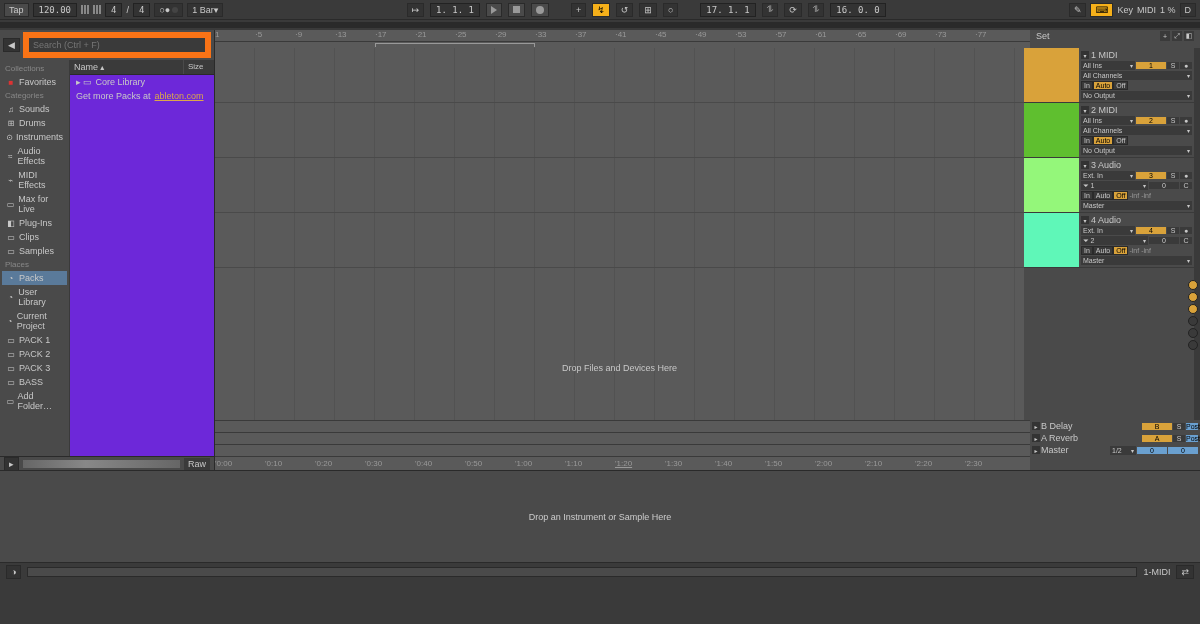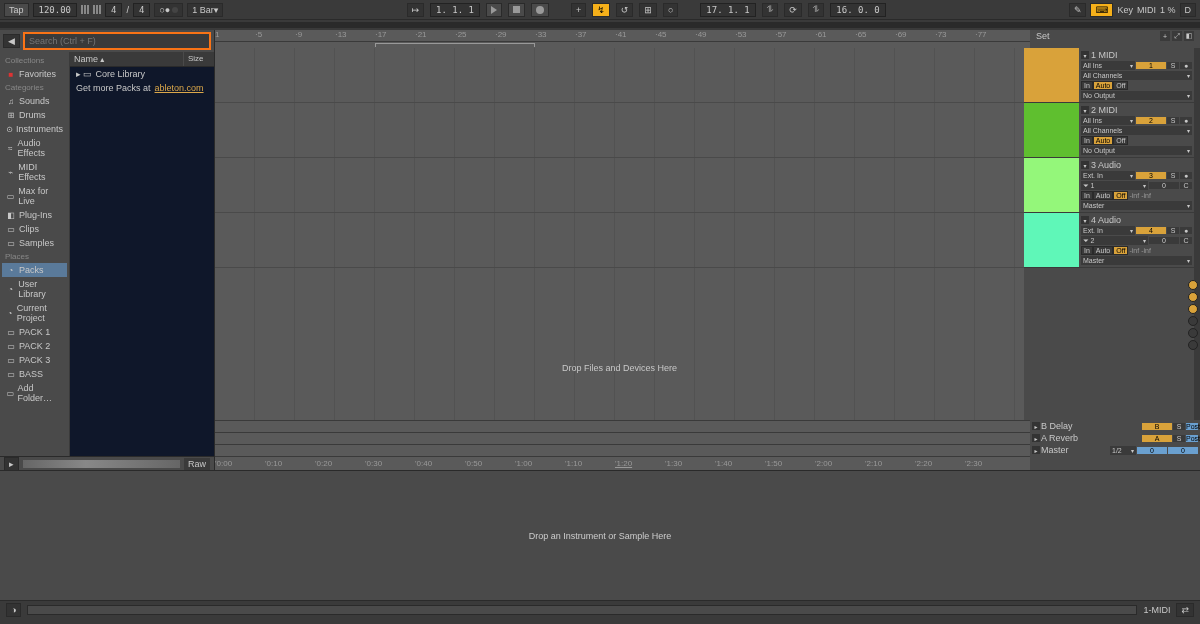--- a/index.html
+++ b/index.html
@@ -14,24 +14,24 @@
 .play-icon{width:0;height:0;border-left:6px solid #999;border-top:4px solid transparent;border-bottom:4px solid transparent}
 .stop-icon{width:7px;height:7px;background:#999}
 .rec-icon{width:8px;height:8px;background:#999;border-radius:50%}
 .metronome-dots{display:flex;gap:1px}
 .metronome-dots span{width:2px;height:9px;background:#888}
 .link-dot{width:6px;height:6px;border-radius:50%;background:#888;display:inline-block;margin-left:2px}
 .overview{height:6px;background:#2a2a2a;margin:2px 0}
 .main-rows{display:flex;height:calc(100% - 20px - 8px - 140px - 16px);background:#4a4a4a}
 .browser{width:215px;background:#4a4a4a;border-right:1px solid #2a2a2a;display:flex;flex-direction:column}
 .search-row{display:flex;align-items:center;background:#4a4a4a;padding:2px 3px;gap:3px}
-.search-row input{flex:1;background:#3a3a3a;border:2px solid #f97316;padding:2px 4px;color:#999;outline:none}
+.search-row input{flex:1;background:#3a3a3a;border:6px solid #f97316;padding:2px 4px;color:#999;outline:none}
 .browser-body{display:flex;flex:1}
 .browser-left{width:70px;background:#4a4a4a;border-right:1px solid #3a3a3a;padding:2px}
-.browser-right{flex:1;background:#0f172a;padding:0}
+.browser-right{flex:1;background:#6d28d9;padding:0}
 .section-head{font-size:8px;color:#888;padding:2px 3px}
 .b-item{padding:2px 4px;display:flex;align-items:center;gap:3px;cursor:pointer}
 .b-item.sel{background:#5a7a9a}
 .b-item .ico{width:10px;text-align:center;font-size:8px}
 .b-item.fav .ico{color:#d33}
 .br-head{display:flex;background:#3a3a3a;border-bottom:1px solid #2a2a2a}
 .col-name{flex:1;padding:2px 4px;font-size:8px;border-right:1px solid #4a4a4a}
 .col-size{width:30px;padding:2px 4px;font-size:8px}
 .br-row{padding:2px 6px;display:flex;align-items:center;gap:4px}
 .link-text{color:#dca84a;text-decoration:underline;cursor:pointer}
@@ -74,21 +74,21 @@
 .return-row{height:12px;display:flex}
 .return-lane{flex:1;background:#5a5a5a;border-top:1px solid #3a3a3a}
 .return-head{width:170px;background:#4a4a4a;display:flex;align-items:center;gap:1px;padding:0 2px;font-size:7px}
 .return-head .fold{width:8px;height:8px;background:#333;font-size:6px;display:flex;align-items:center;justify-content:center}
 .return-head .label{flex:1}
 .time-ruler{height:14px;display:flex;position:relative}
 .time-ruler .ruler{flex:1;background:#5a5a5a;position:relative;overflow:hidden;border-top:1px solid #3a3a3a}
 .time-ruler .spacer{width:170px;background:#4a4a4a}
 .time-ruler .tick{position:absolute;top:2px;font-size:8px;color:#999}
 .scroll-fraction{position:absolute;right:172px;top:0;font-size:9px;color:#333;font-weight:bold}
-.device-area{height:130px;background:#4a4a4a;display:flex;align-items:center;justify-content:center;border-top:1px solid #2a2a2a}
+.device-area{height:92px;background:#4a4a4a;display:flex;align-items:center;justify-content:center;border-top:1px solid #2a2a2a}
 .device-area .txt{color:#ccc}
 .status-bar{height:18px;background:#3a3a3a;display:flex;align-items:center;padding:0 6px;gap:6px;border-top:1px solid #2a2a2a}
 .scroll-track{flex:1;height:10px;background:#4a4a4a;border:1px solid #2a2a2a}
 .side-knobs{position:absolute;right:0;top:280px;width:14px;display:flex;flex-direction:column;gap:2px;align-items:center}
 .side-knobs .knob{width:10px;height:10px;border-radius:50%;background:#3a3a3a;border:1px solid #222}
 .side-knobs .knob.y{background:#d9a23a}
 .track-headers{width:170px;background:#4a4a4a;display:flex;flex-direction:column}
 .right-meters{width:6px;background:#3a3a3a}
 .c1{background:#d9a23a}.c2{background:#5fbf2f}.c3{background:#94f77a}.c4{background:#5ff7b8}
 </style>

